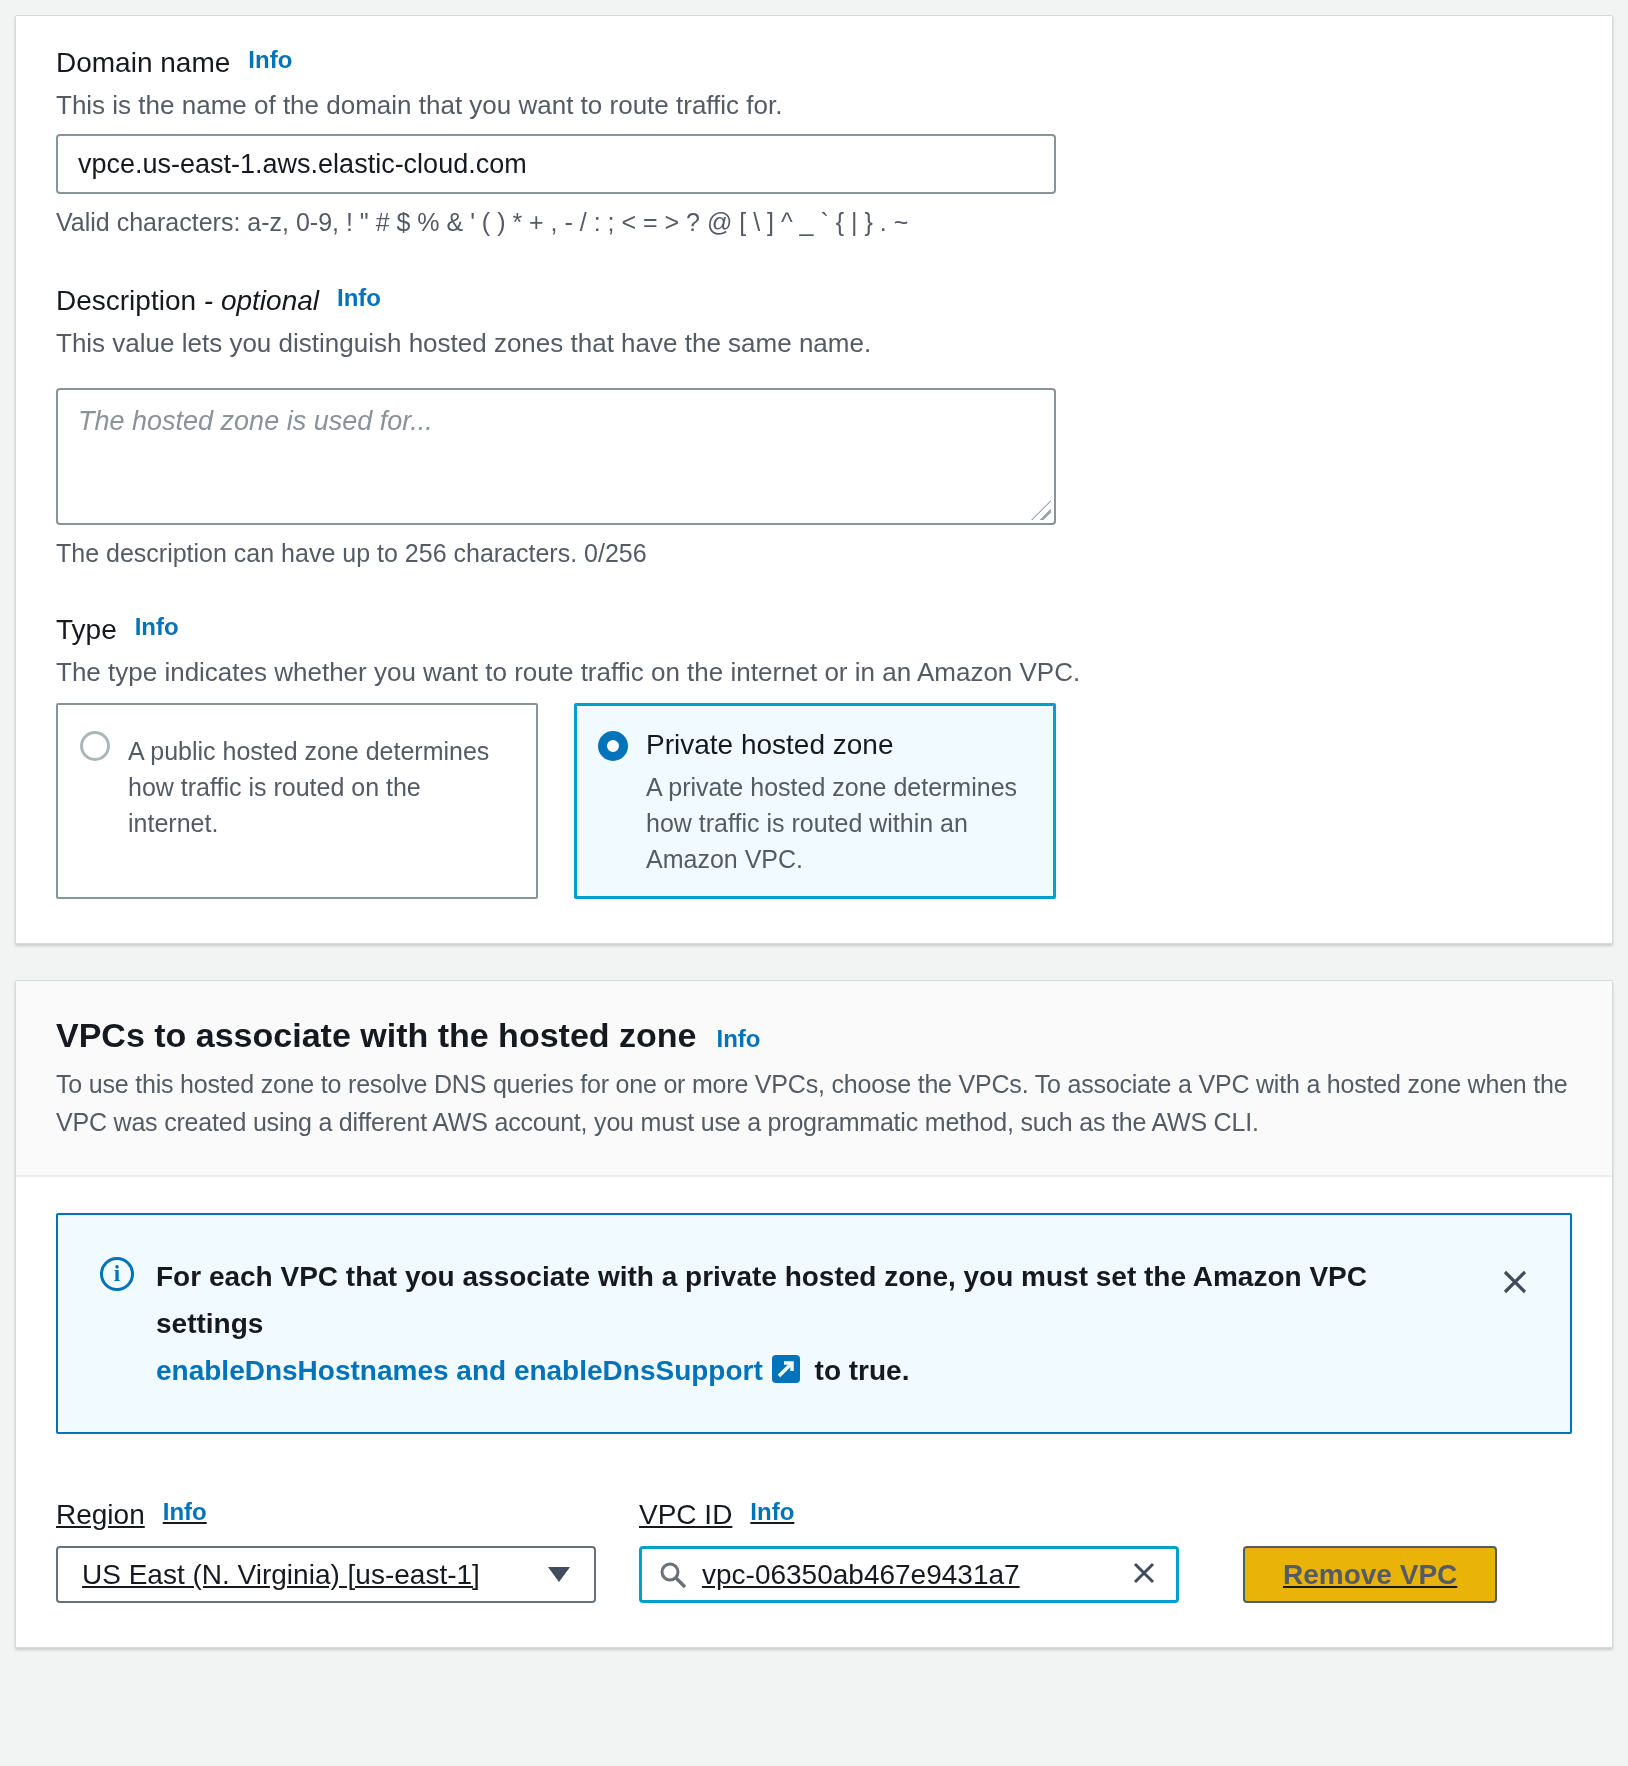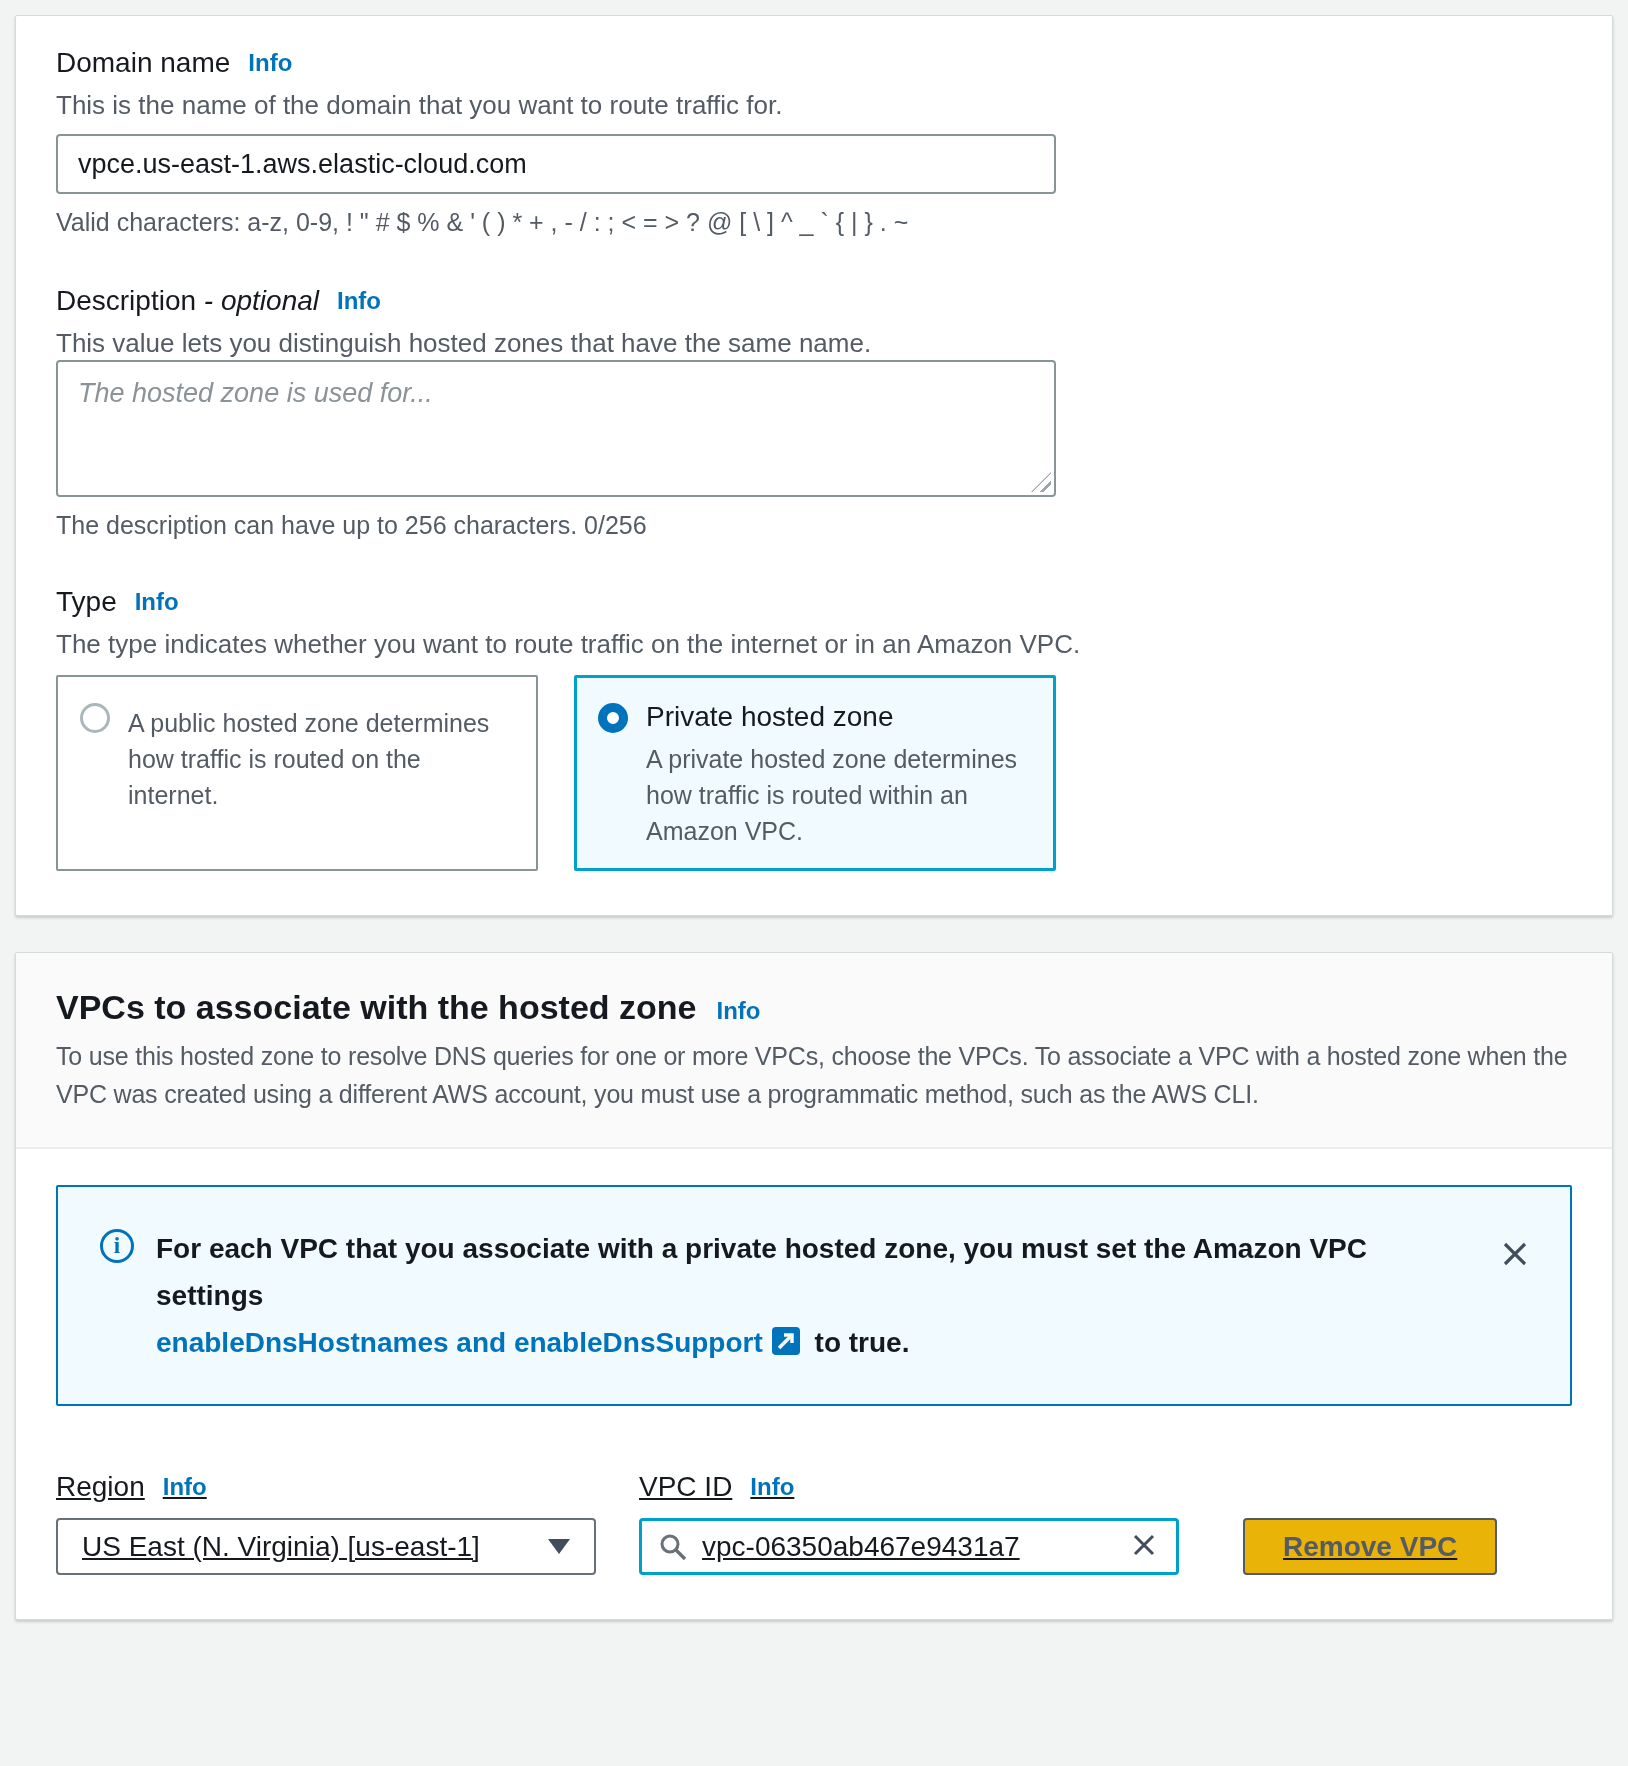--- a/index.html
+++ b/index.html
@@ -25,38 +25,38 @@
     padding:32px 40px 30px 40px;
     border-bottom:2px solid #eaeded;
     border-radius:2px 2px 0 0;
   }
   .card-title { font-size:34px; font-weight:700; color:#16191f; line-height:44px; }
   .card-title-row { display:flex; align-items:baseline; gap:20px; }
   .card-desc { margin-top:8px; font-size:25px; color:#545b64; line-height:38px; letter-spacing:-0.2px; }
   .card-desc .line { display:block; white-space:nowrap; }
   .card-body { padding:30px 40px 44px 40px; }
 
-  .label-row { display:flex; align-items:center; gap:18px; }
+  .label-row { display:flex; align-items:flex-start; gap:18px; }
   .field-label { font-size:28px; color:#16191f; line-height:34px; }
   .optional { font-style:italic; }
   .info-link { font-size:24px; font-weight:700; color:#0073bb; text-decoration:none; cursor:pointer; }
   .field-help { margin-top:8px; font-size:26px; color:#545b64; line-height:34px; }
   .hint { margin-top:12px; font-size:25px; color:#545b64; line-height:32px; }
 
   .text-input {
     margin-top:12px;
     width:1000px; height:60px;
     border:2px solid #879596; border-radius:4px;
     background:#fff;
     padding:0 20px;
     font-family:"Liberation Sans", sans-serif;
     font-size:27px; color:#16191f;
     outline:none; display:block;
   }
-  .textarea-wrap { position:relative; width:1000px; margin-top:0; }
+  .textarea-wrap { position:relative; width:1000px; margin-top:28px; }
   textarea.text-area {
     width:1000px; height:137px;
     border:2px solid #879596; border-radius:4px;
     background:#fff;
     padding:16px 20px;
     font-family:"Liberation Sans", sans-serif;
     font-size:27px; color:#16191f;
     resize:none; outline:none; display:block;
   }
   textarea.text-area::placeholder { color:#8b9398; font-style:italic; }

